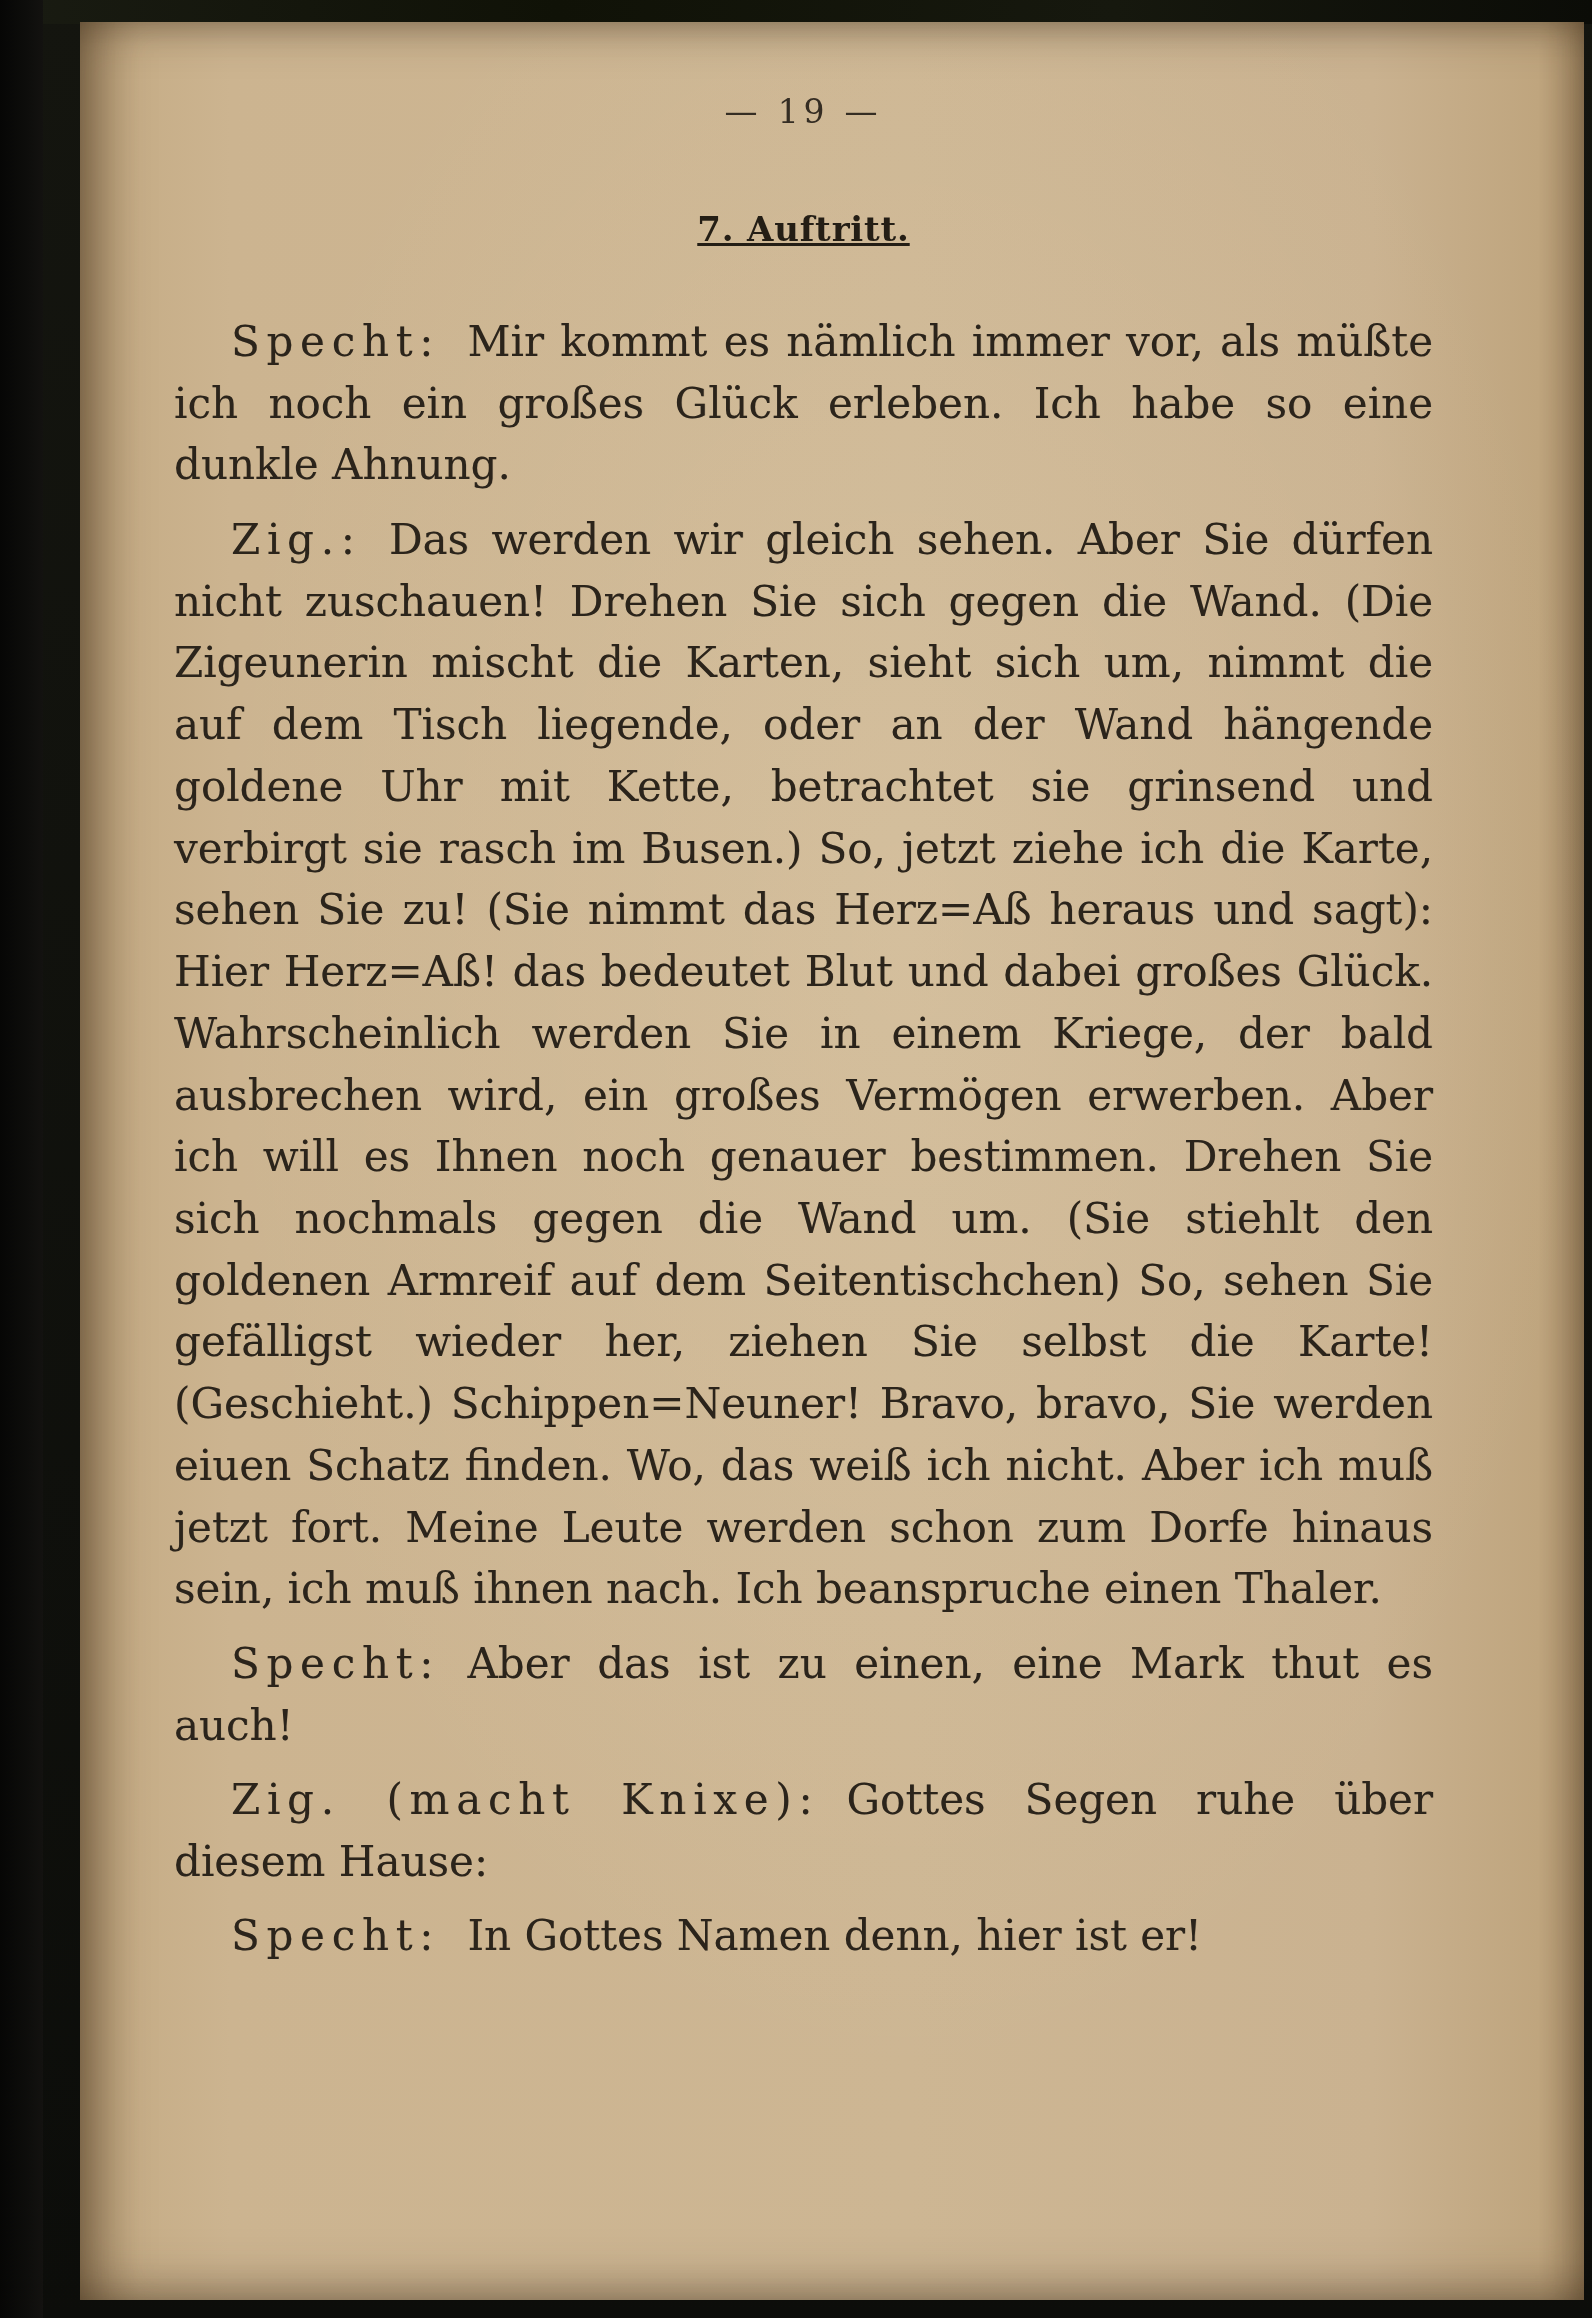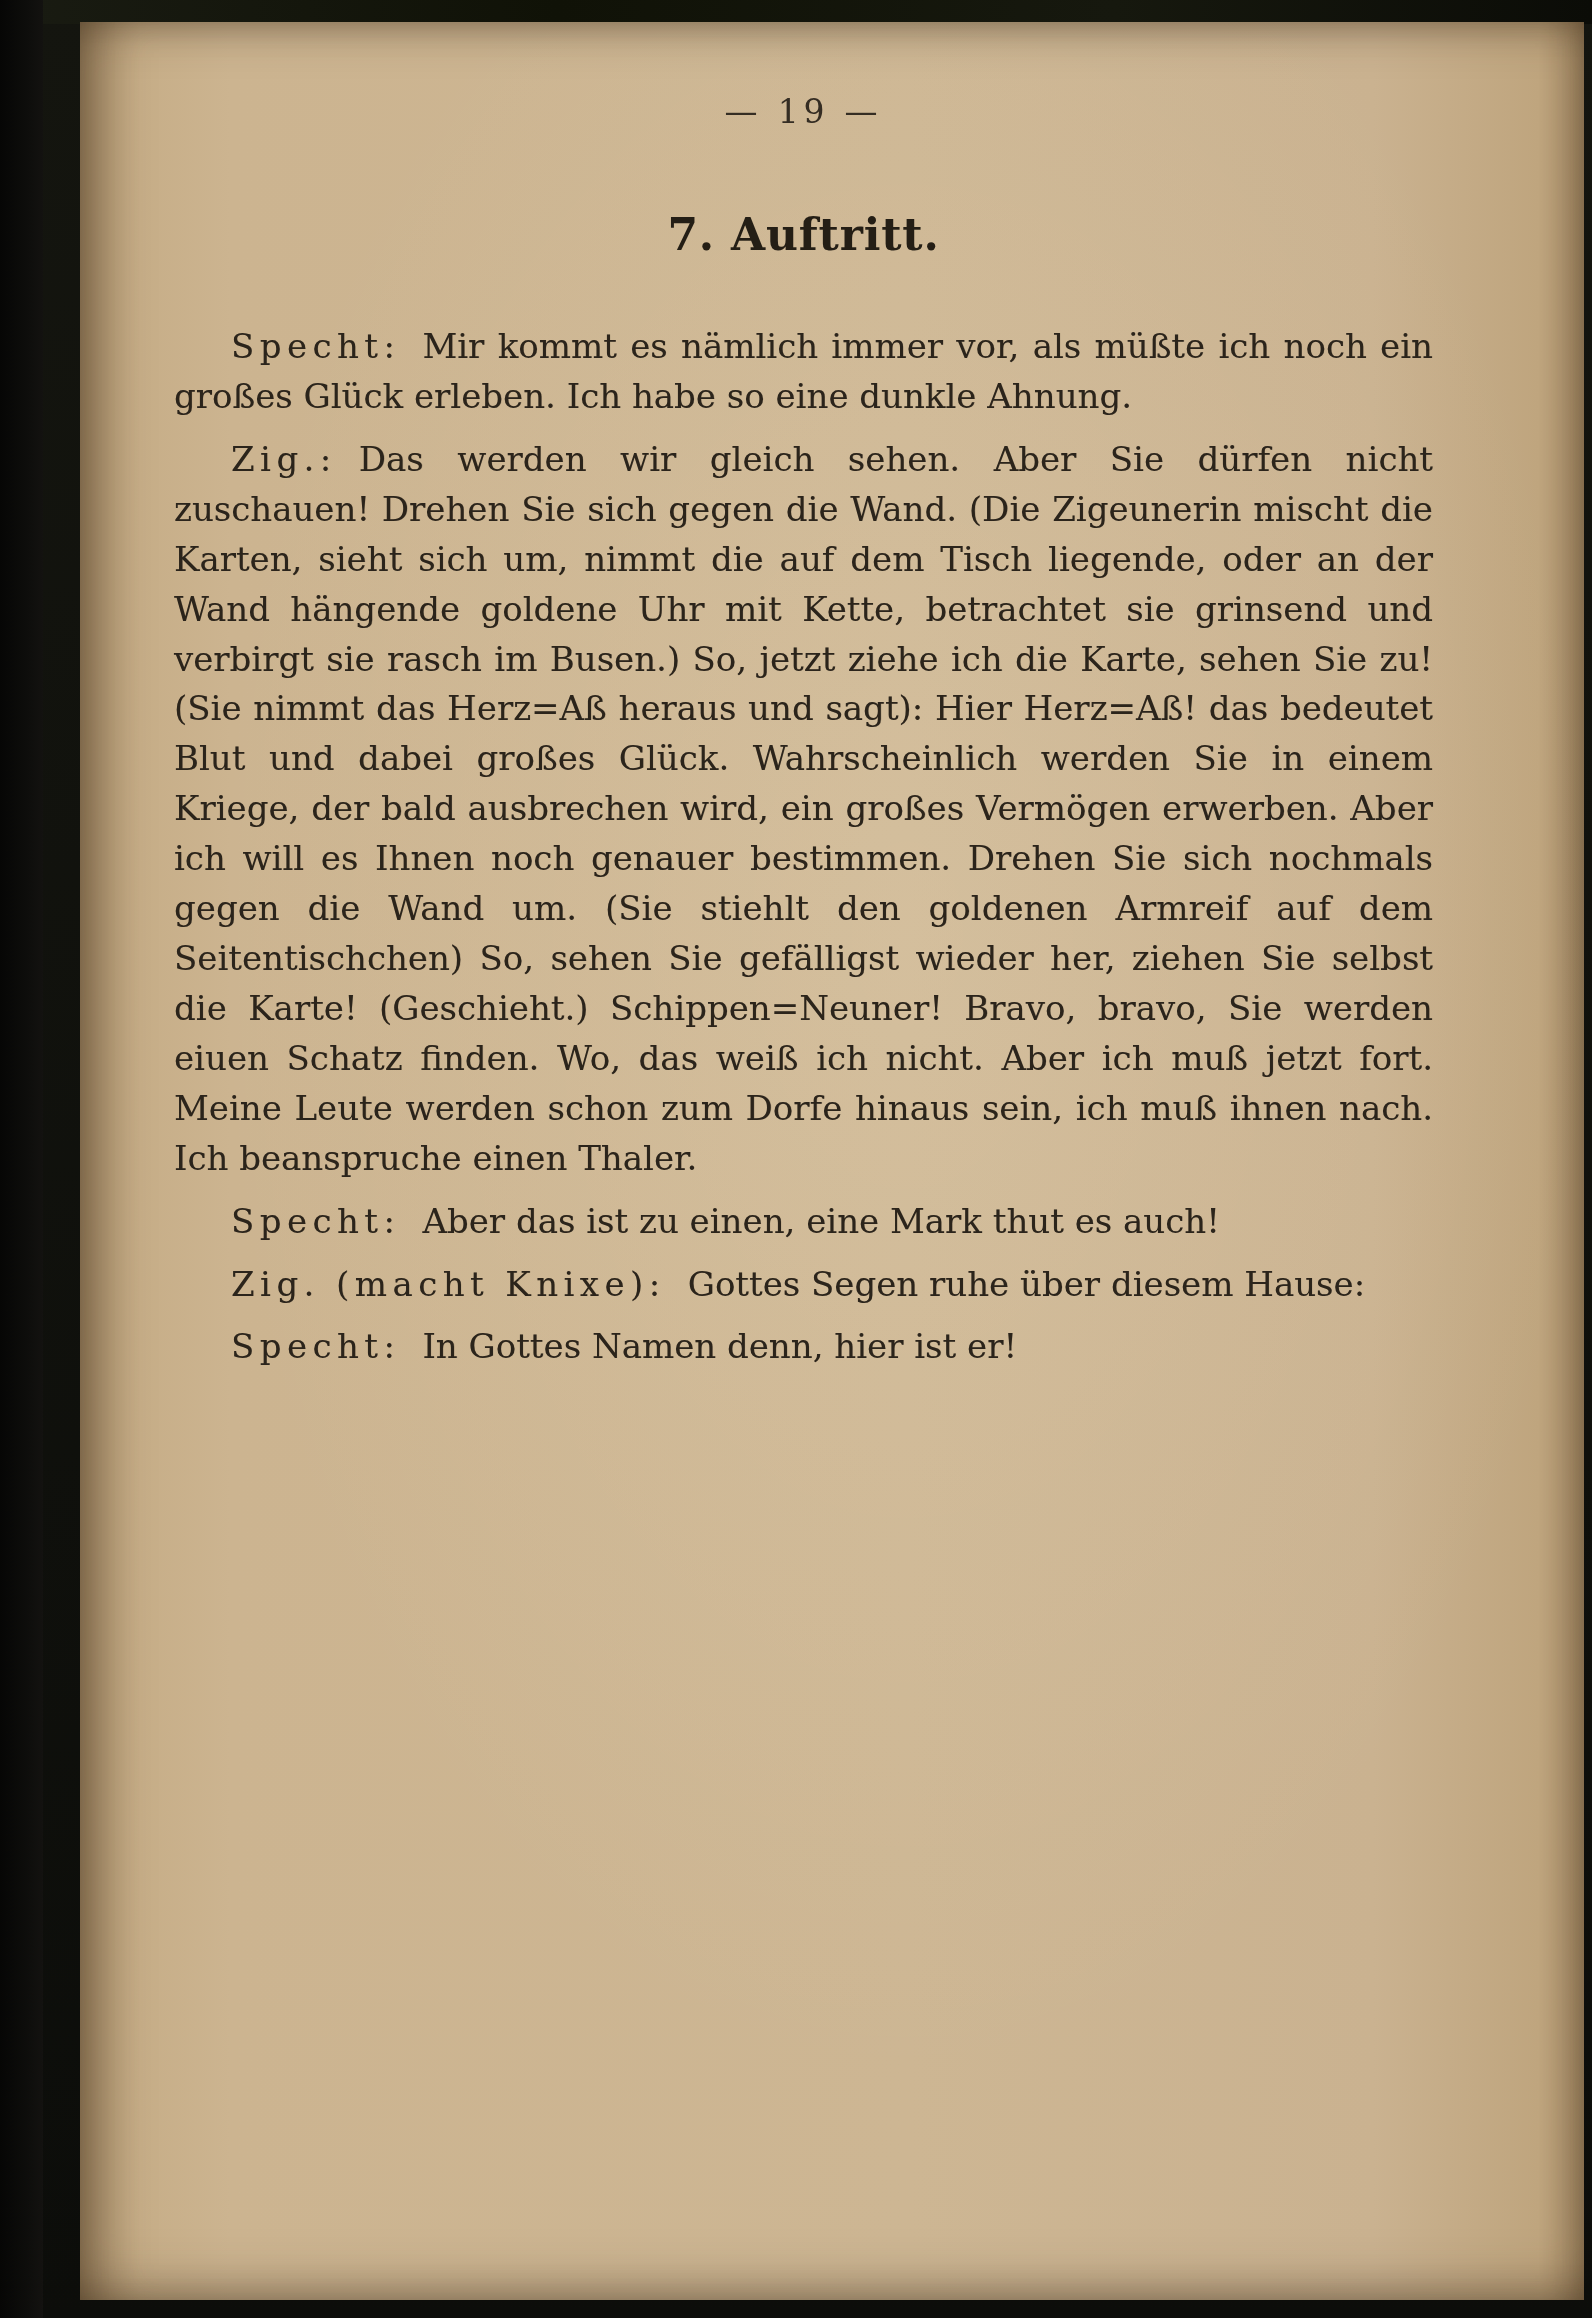--- a/index.html
+++ b/index.html
@@ -76,29 +76,30 @@
   .page-number {
     text-align: center;
     font-size: 33px;
     letter-spacing: 4.8px;
     color: #352d23;
     margin: 0 0 78px 0;
   }
 
   .scene-heading {
     text-align: center;
-    font-size: 44px;
+    font-size: 34px;
     font-weight: bold;
     color: #241e15;
     margin: 0 0 62px 0;
     letter-spacing: 0.8px;
+    text-decoration: underline;
   }
 
   .para {
-    font-size: 34px;
+    font-size: 42px;
     line-height: 1.47;
     text-align: justify;
     text-indent: 57px;
     margin: 0 0 12.7px 0;
     color: #2b241b;
     text-shadow: 0.3px 0.3px 0 rgba(43,36,27,0.25);
   }
 
   .speaker {
     letter-spacing: 0.16em;

